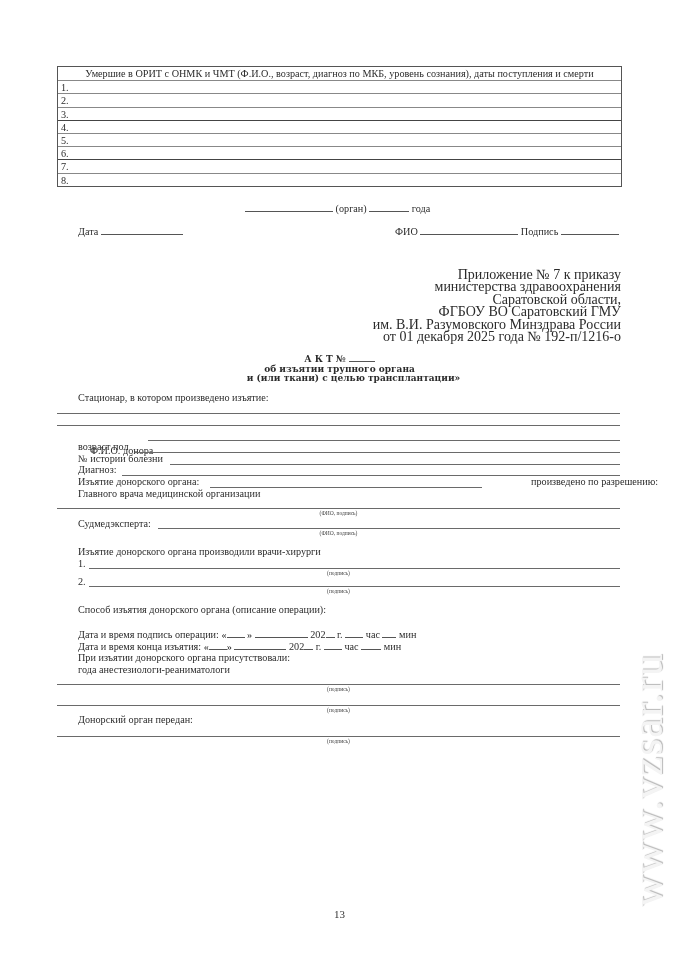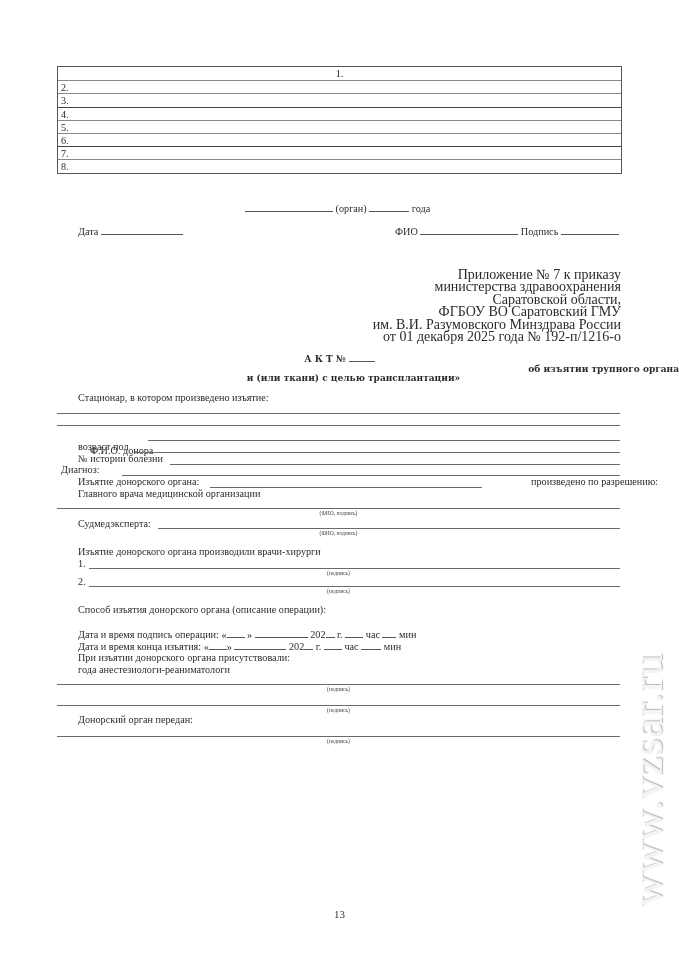--- a/index.html
+++ b/index.html
@@ -23,20 +23,21 @@
   .watermark { position:absolute; left:626px; top:615px; width:42px; height:330px; }
   .watermark span { position:absolute; left:50%; top:50%; transform:translate(-50%,-50%) rotate(-90deg);
      font-family:"Liberation Serif", serif; font-size:44px; letter-spacing:1px; color:#f4f4f4;
      text-shadow: 1px 1px 1px #b8b8b8, -1px -1px 0 #ffffff; white-space:nowrap; }
   .pagenum { position:absolute; left:0; width:679px; top:908px; text-align:center; font-family:"Liberation Serif", serif; font-size:11px; color:#333; }
 </style>
 </head>
 <body>
 
 <div class="tbl">
+  <div class="row">Умершие в ОРИТ с ОНМК и ЧМТ (Ф.И.О., возраст, диагноз по МКБ, уровень сознания), даты поступления и смерти</div>
   <div class="row">1.</div>
   <div class="row">2.</div>
   <div class="row">3.</div>
   <div class="row thick">4.</div>
   <div class="row">5.</div>
   <div class="row">6.</div>
   <div class="row thick">7.</div>
   <div class="row">8.</div>
 </div>
 
@@ -64,37 +65,37 @@
   <div>Саратовской области,</div>
   <div>ФГБОУ ВО Саратовский ГМУ</div>
   <div>им. В.И. Разумовского Минздрава России</div>
   <div>от 01 декабря 2025 года № 192-п/1216-о</div>
 </div>
 
 <div class="title" style="top:353px;">
   <span>А К Т №</span>
   <span class="uline" style="width:26px; height:8px;"></span>
 </div>
-<div class="title" style="top:364px;text-align:right;">об изъятии трупного органа</div>
+<div class="title" style="top:364px;">об изъятии трупного органа</div>
 <div class="title" style="top:373px;padding-left:14px;">и (или ткани) с целью трансплантации»</div>
 
 <div class="abs t" style="left:78px; top:392px;">Стационар, в котором произведено изъятие:</div>
 <div class="line" style="left:57px; width:563px; top:413px;"></div>
 <div class="line" style="left:57px; width:563px; top:425px;"></div>
 
 <div class="abs t" style="left:90px; top:429px;margin-top:16px;">Ф.И.О. донора</div>
 <div class="line" style="left:148px; width:472px; top:440px;"></div>
 
 <div class="abs t" style="left:78px; top:441px;">возраст пол</div>
 <div class="line" style="left:135px; width:485px; top:452px;"></div>
 
 <div class="abs t" style="left:78px; top:453px;">№ истории болезни</div>
 <div class="line" style="left:170px; width:450px; top:464px;"></div>
 
-<div class="abs t" style="left:61px; top:464px;">Диагноз:</div>
+<div class="abs t" style="left:78px; top:464px;">Диагноз:</div>
 <div class="line" style="left:122px; width:498px; top:475px;"></div>
 
 <div class="abs t" style="left:78px; top:476px;">Изъятие донорского органа:</div>
 <div class="line" style="left:210px; width:272px; top:487px;"></div>
 <div class="abs t" style="left:487px; top:476px;padding-left:44px;">произведено по разрешению:</div>
 
 <div class="abs t" style="left:78px; top:488px;">Главного врача медицинской организации</div>
 <div class="line" style="left:57px; width:563px; top:508px;"></div>
 <div class="cap" style="left:57px; width:563px; top:510px;">(ФИО, подпись)</div>
 

